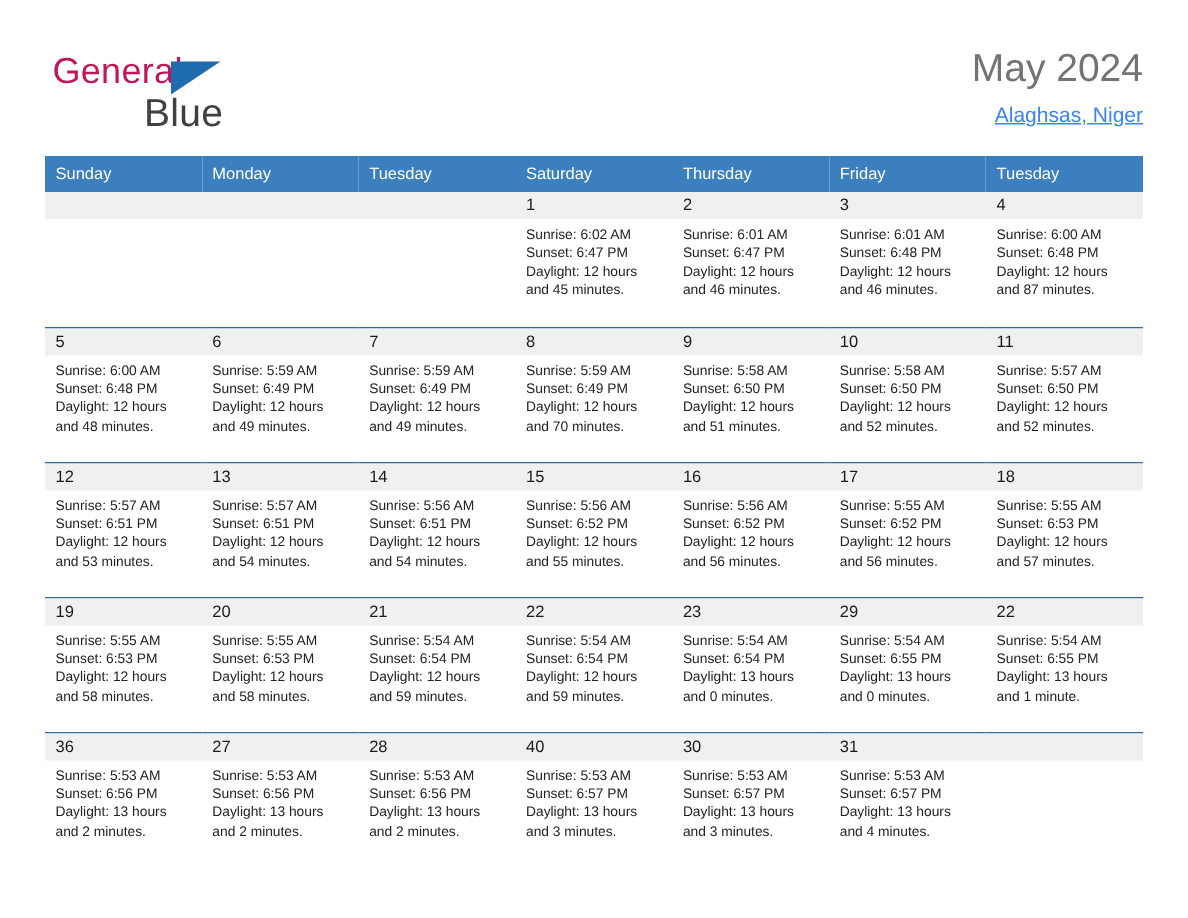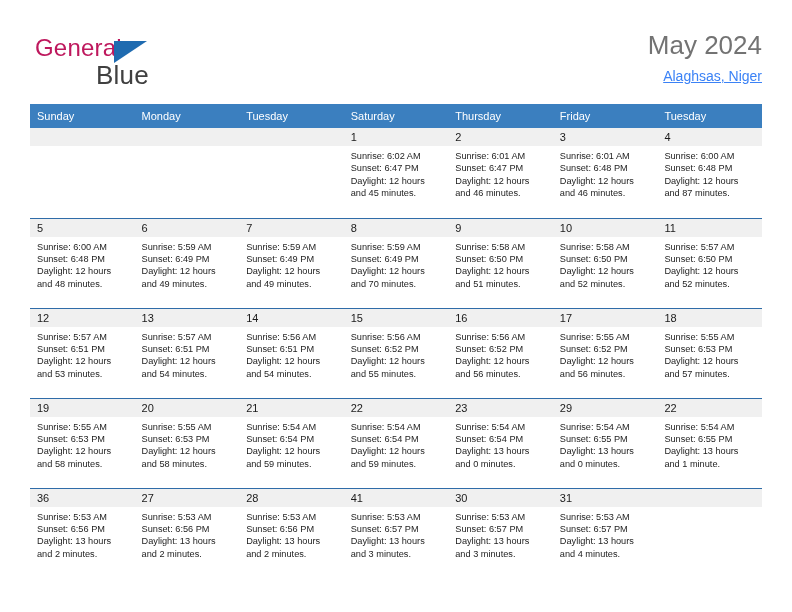--- a/index.html
+++ b/index.html
@@ -523,21 +523,21 @@
               <div class="cell-body">
                 <div>Sunrise: 5:53 AM</div>
                 <div>Sunset: 6:56 PM</div>
                 <div>Daylight: 13 hours</div>
                 <div>and 2 minutes.</div>
               </div>
             </div>
           </td>
           <td>
             <div class="cell-inner">
-              <div class="daynum-band">41</div>
+              <div class="daynum-band">40</div>
               <div class="cell-body">
                 <div>Sunrise: 5:53 AM</div>
                 <div>Sunset: 6:57 PM</div>
                 <div>Daylight: 13 hours</div>
                 <div>and 3 minutes.</div>
               </div>
             </div>
           </td>
           <td>
             <div class="cell-inner">

